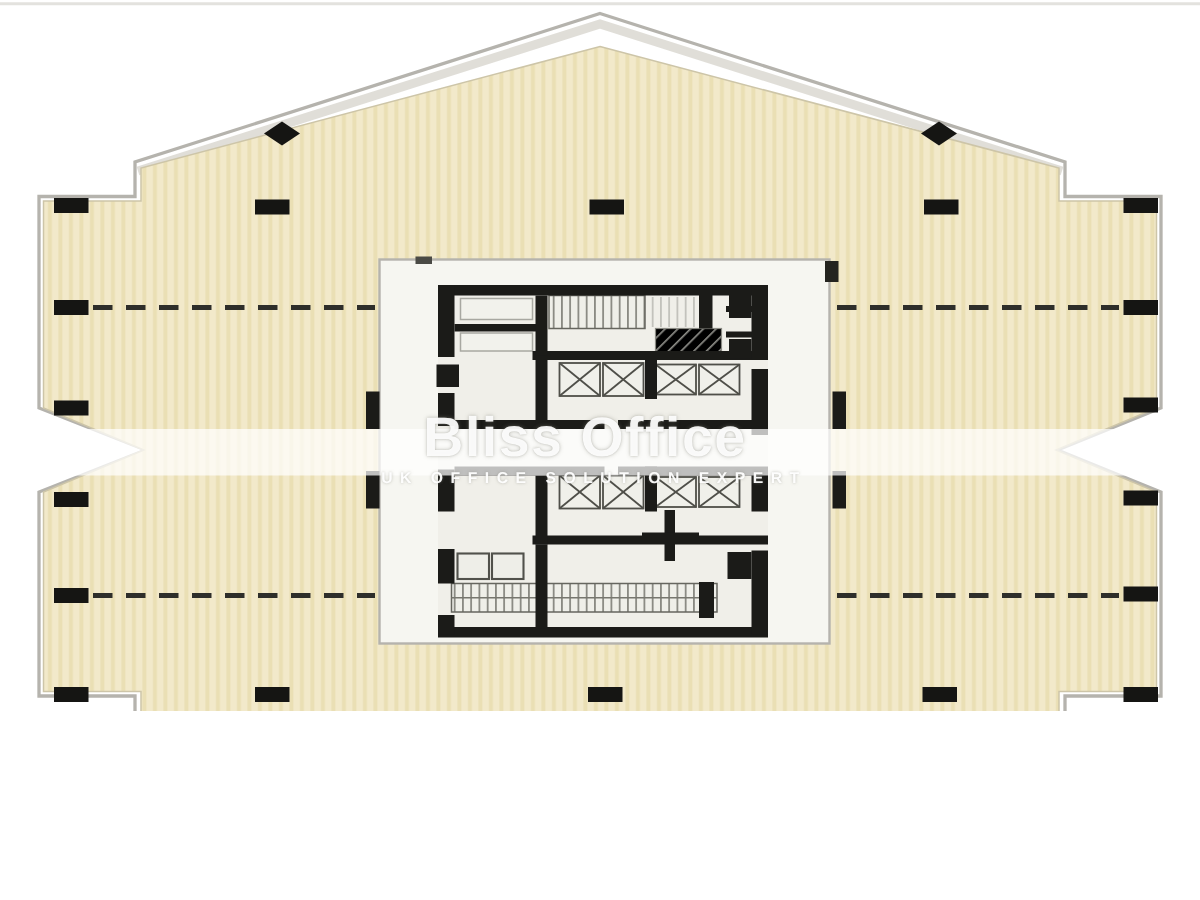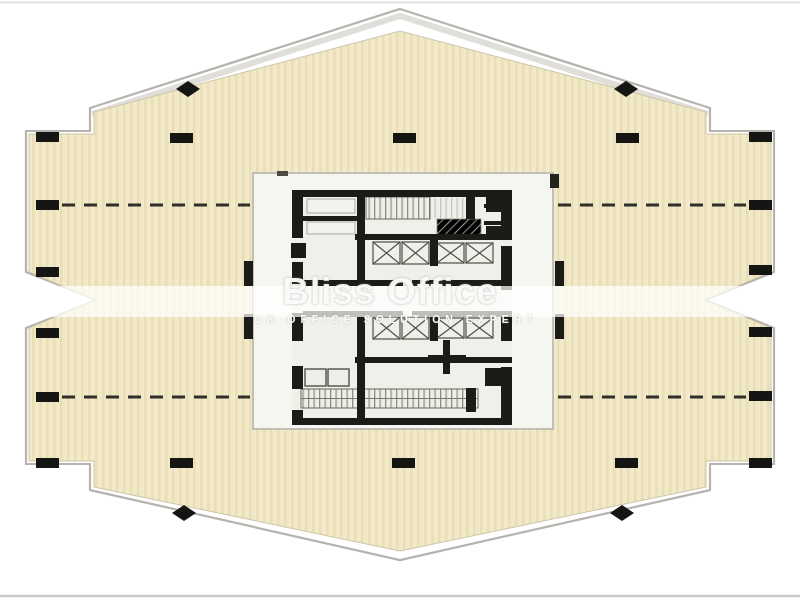--- a/index.html
+++ b/index.html
@@ -1,17 +1,17 @@
 <!DOCTYPE html>
 <html style="--background: #ffffff; --floor-fill: #f2e9ca; --floor-stripe: #eadfb4; --outline: #b5b3ad; --outline-soft: #d8d6ce; --wall: #1b1b18; --core-zone: #f6f6f1; --core-floor: #f0efe9; --column: #151513; --dash: #2e2e2a; --photo-border-top: #e3e2de; --photo-border-bottom: #c9c8c4; --watermark-band: #ffffff;"><head>
 <meta charset="utf-8">
 <style>
   html,body{margin:0;padding:0;background:#fff;}
   .canvas{
-    position:relative;width:800px;height:600px;background:var(--background,#fff);
+    position:relative;width:800px;height:474px;background:var(--background,#fff);
     overflow:hidden;font-family:"Liberation Sans",sans-serif;
   }
   .canvas svg{position:absolute;top:0;left:0;}
   .wm-title{
     position:absolute;top:271px;left:-10px;width:800px;text-align:center;
     font-size:37px;font-weight:bold;letter-spacing:1px;
     color:rgba(255,255,255,0.92);
     text-shadow:0 0 3px rgba(140,140,128,0.45), 0 0 1px rgba(120,120,110,0.35);
     white-space:nowrap;pointer-events:none;
   }

